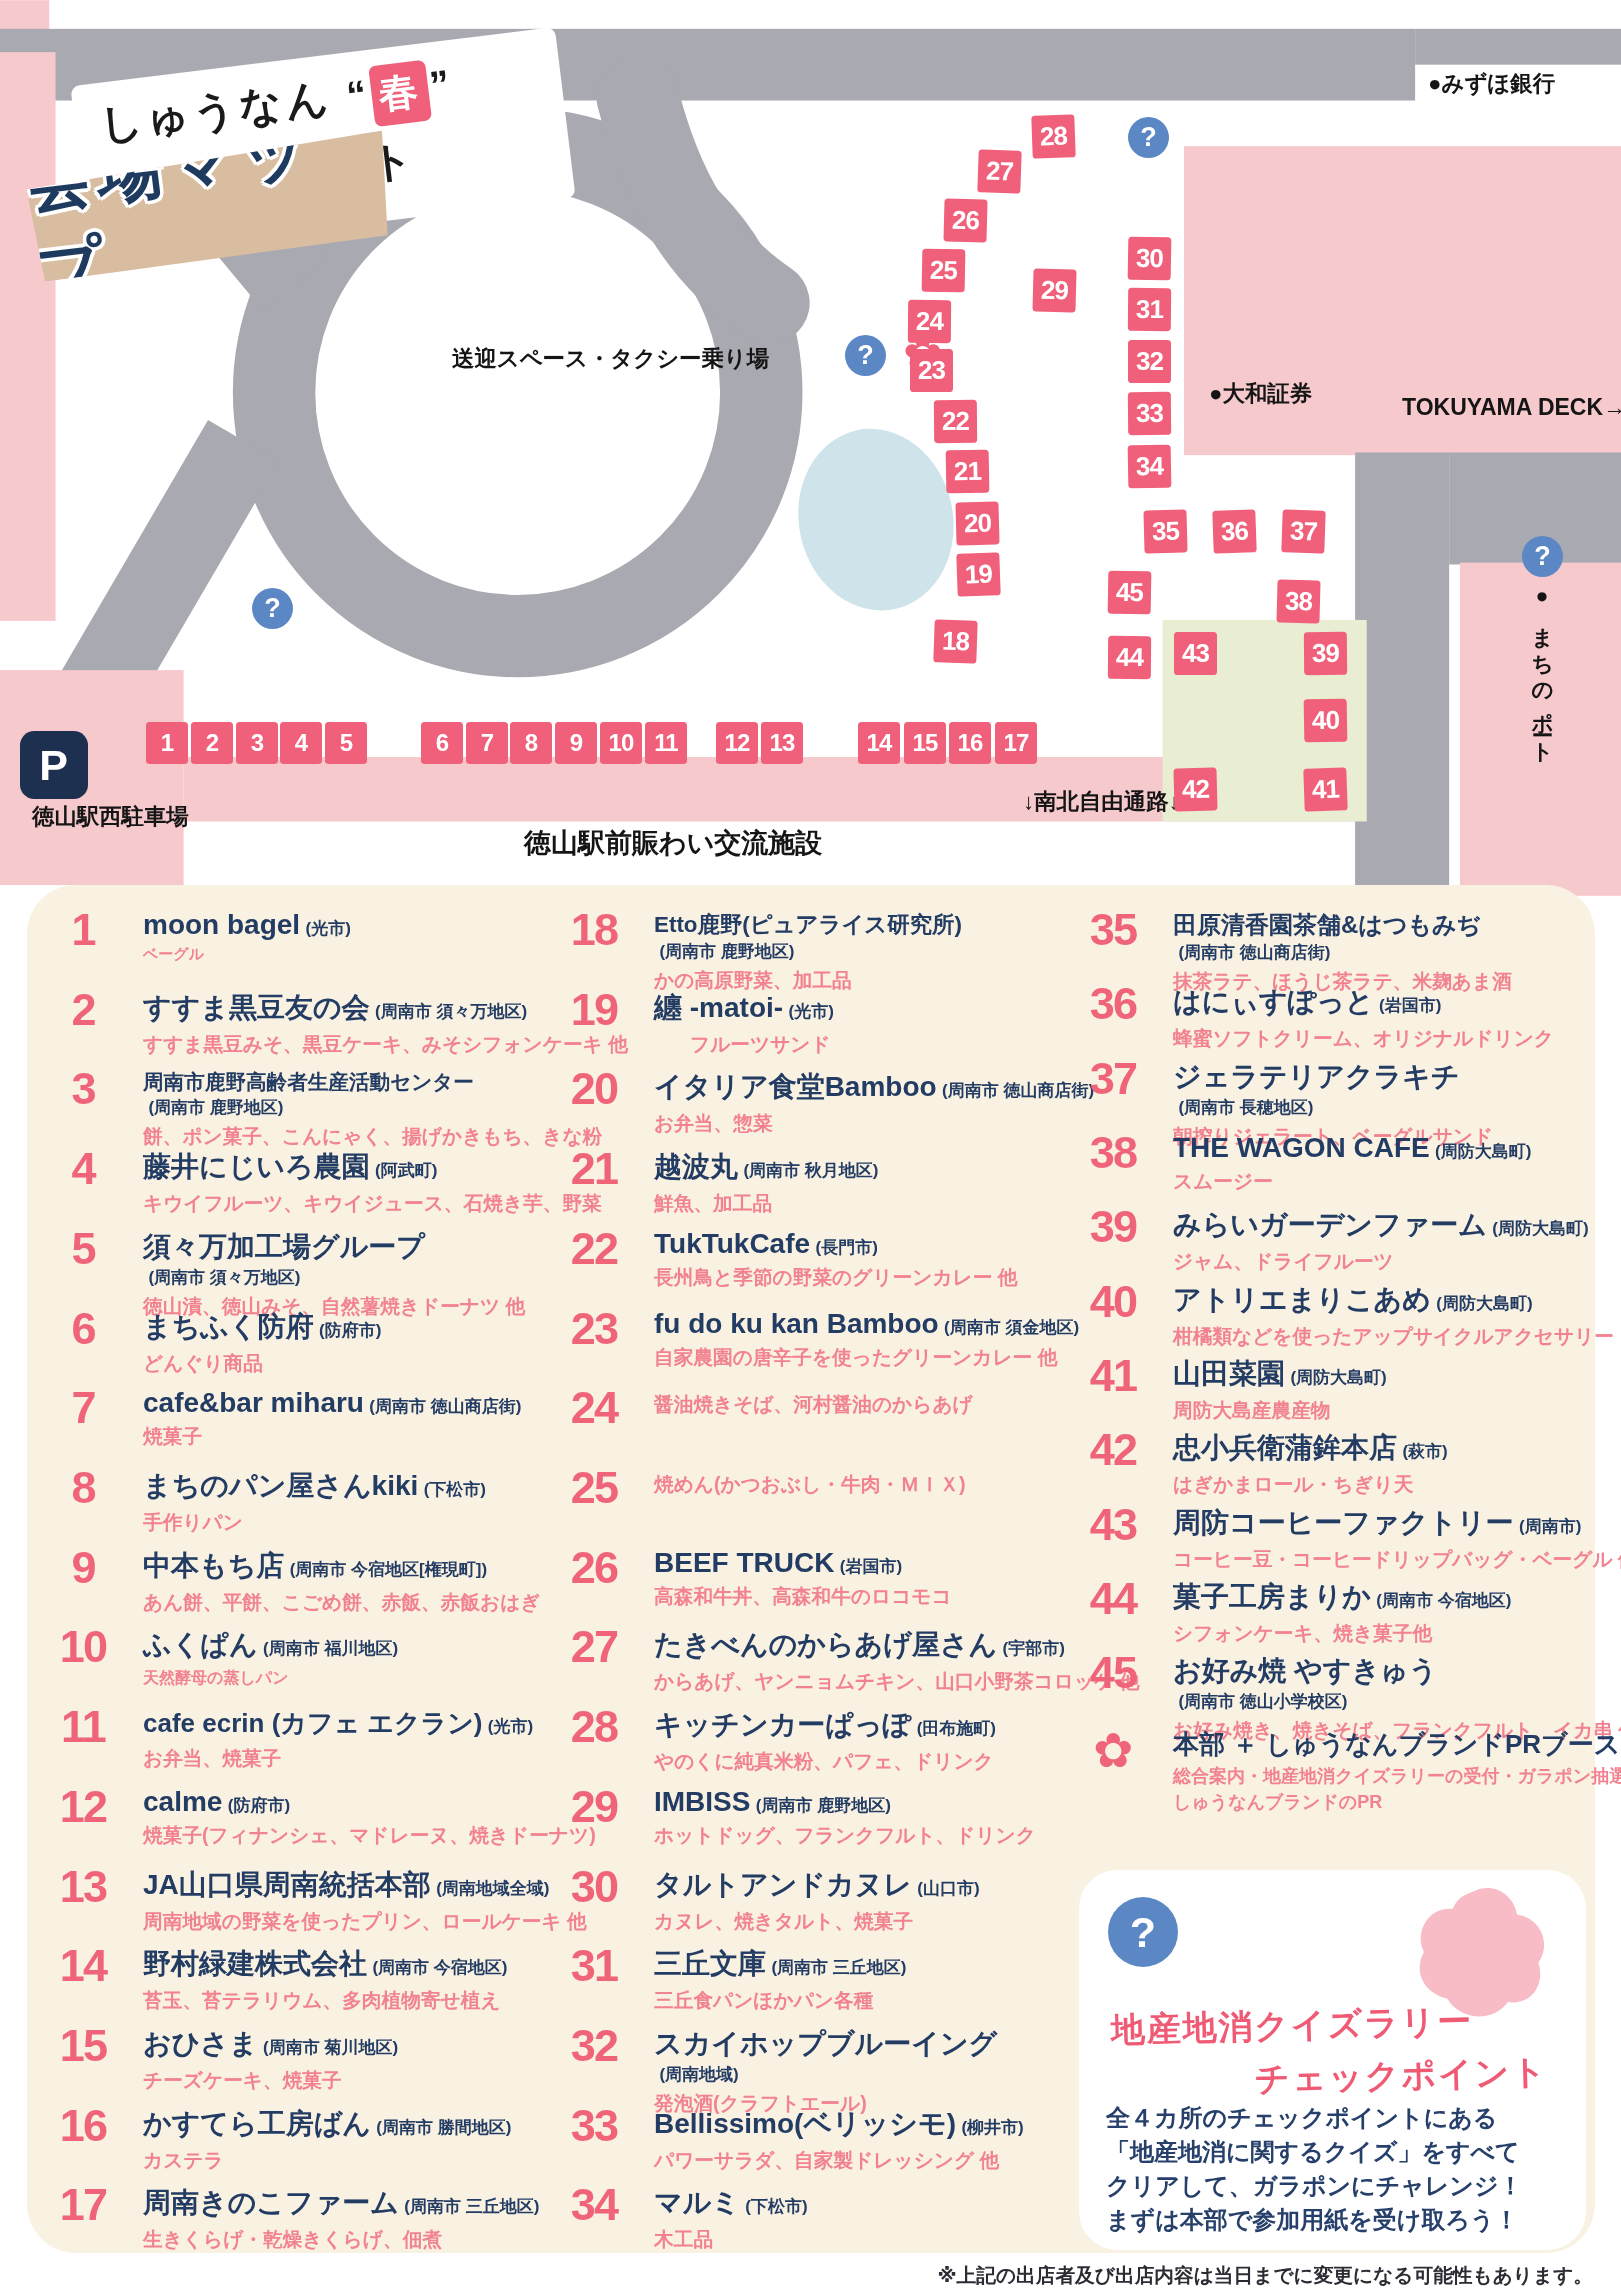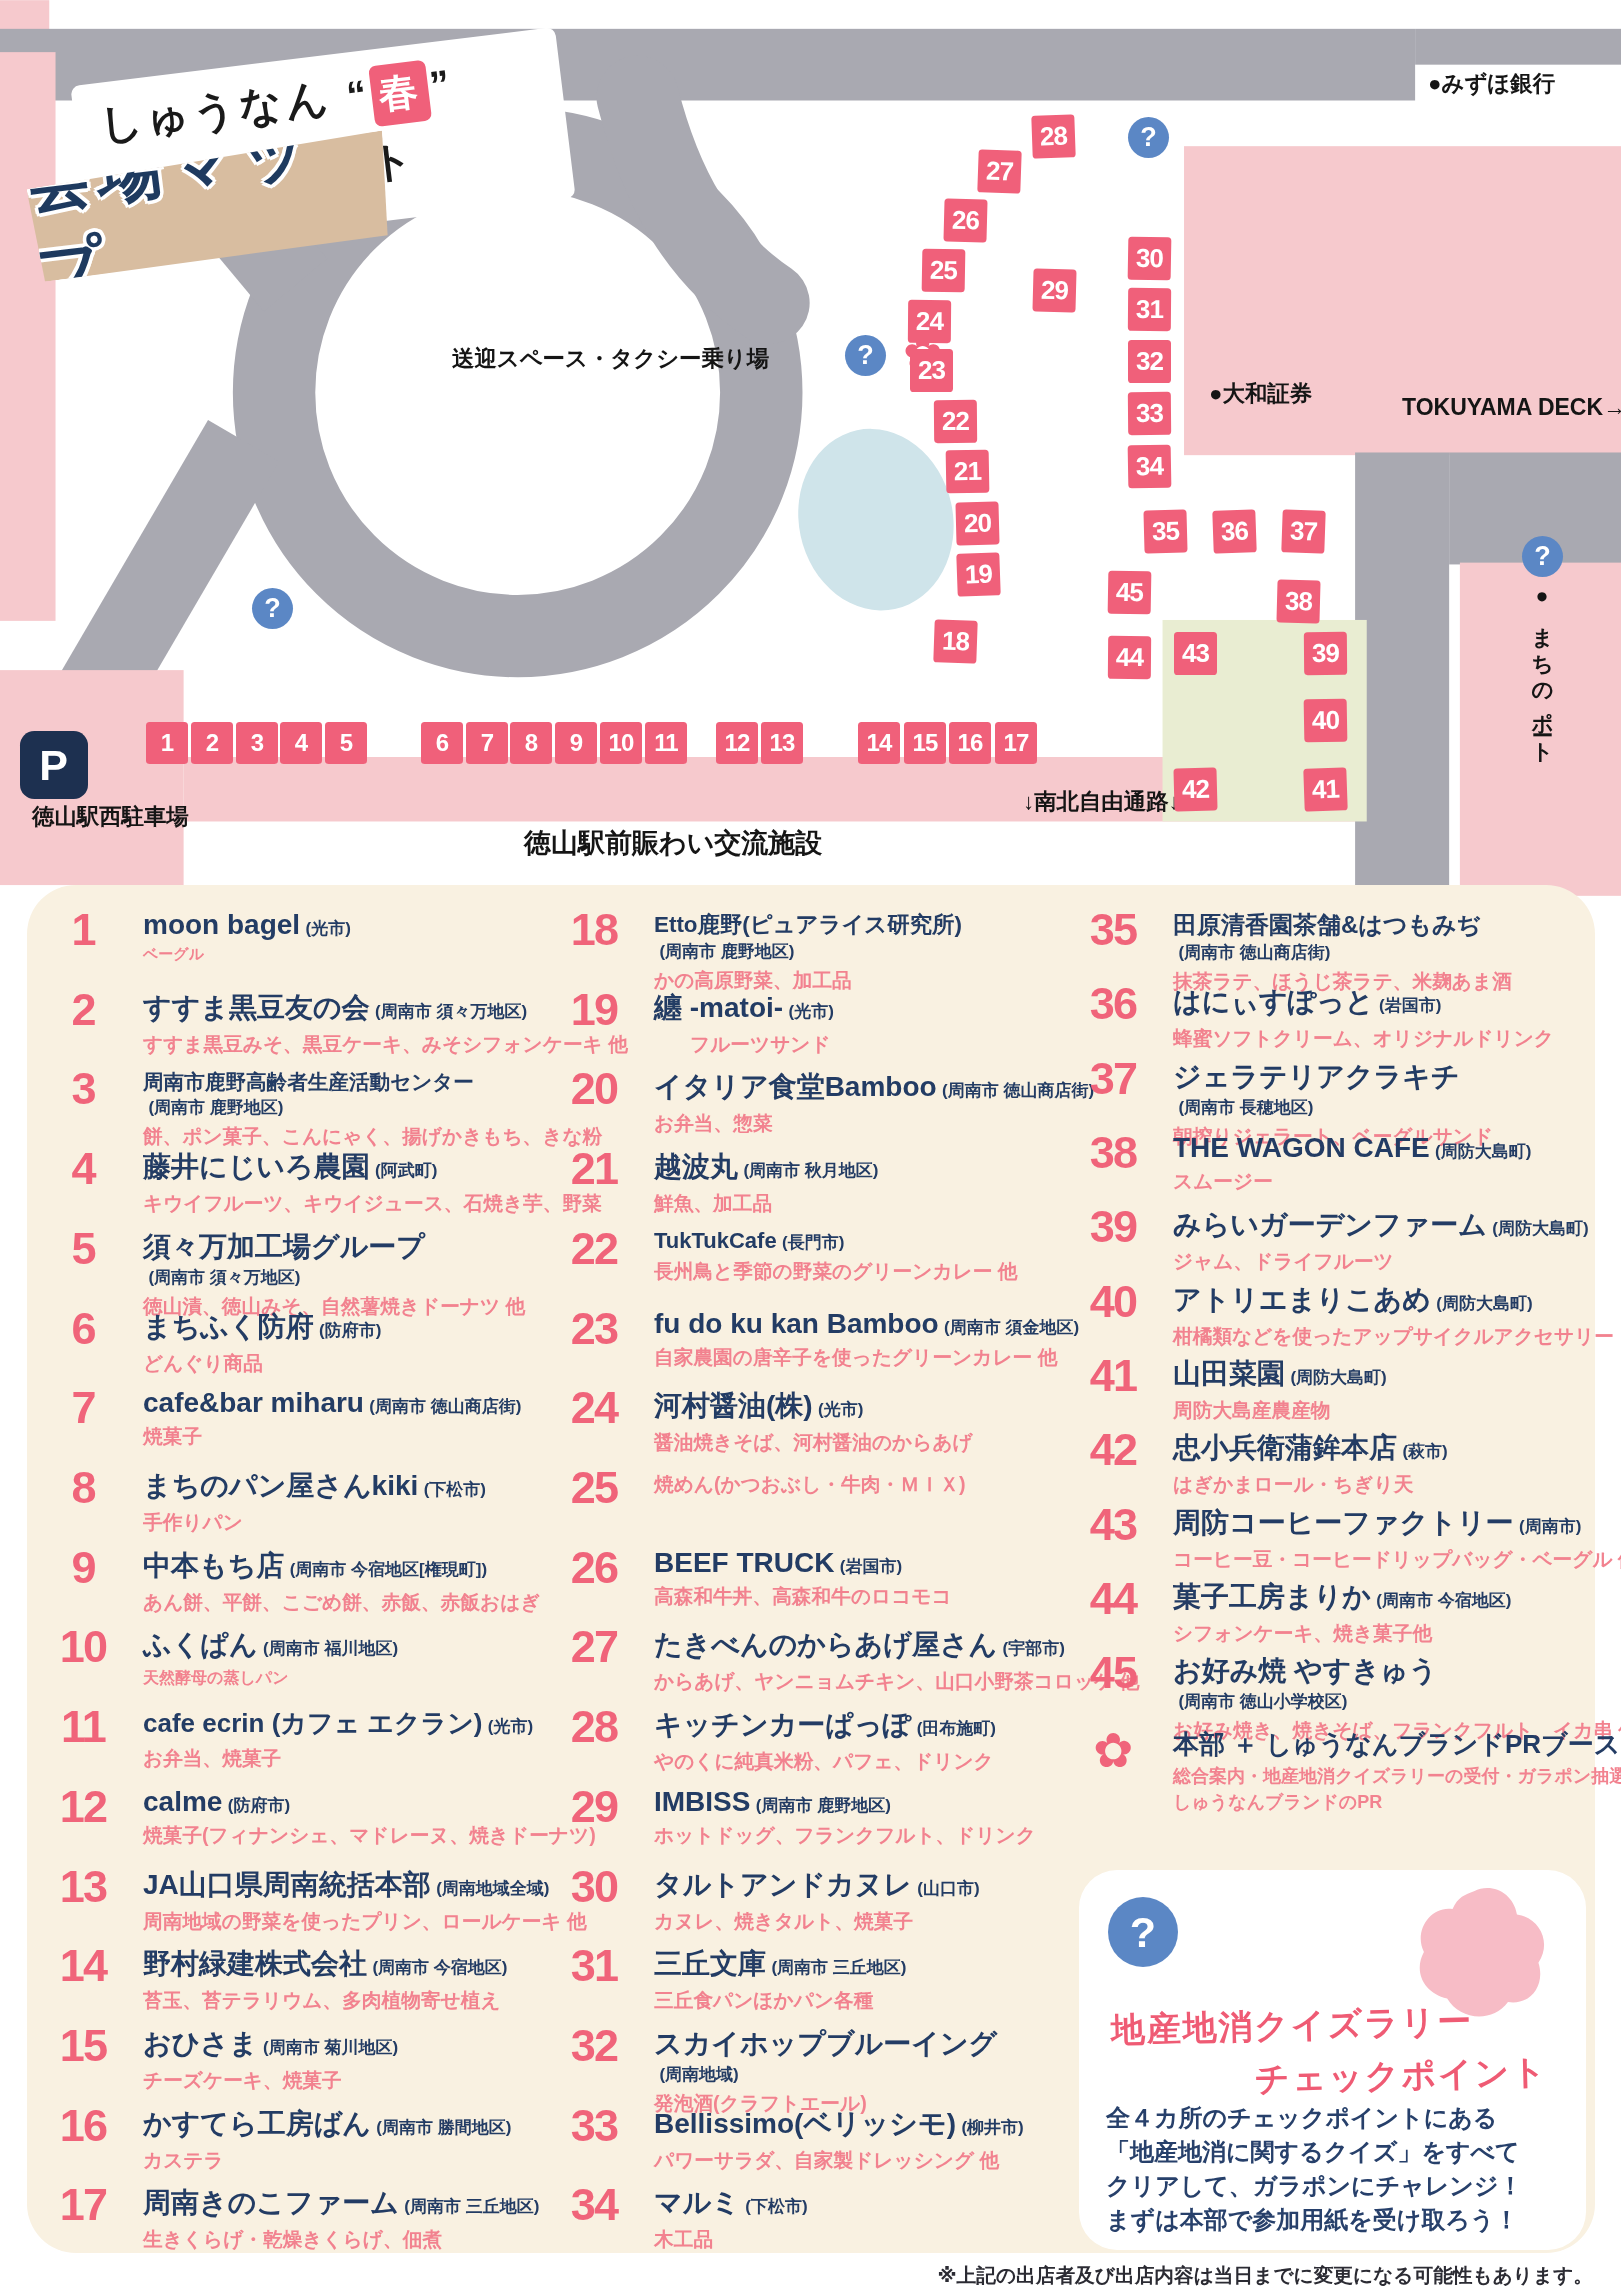--- a/index.html
+++ b/index.html
@@ -298,35 +298,34 @@
     <div class="entry" style="left: 551px; top: 1148px;">
       <span class="num">21</span>
       <div class="body">
         <div><span class="t" style="font-size: 28px;">越波丸</span><span class="loc">(周南市 秋月地区)</span></div>
         <div class="items" style="font-size: 19.7px;">鮮魚、加工品</div>
       </div>
     </div>
     <div class="entry" style="left: 551px; top: 1228px;">
       <span class="num">22</span>
       <div class="body">
-        <div><span class="t" style="font-size: 22px;">TukTukCafe</span><span class="loc">(長門市)</span></div>
+        <div><span class="t" style="font-size: 28px;">TukTukCafe</span><span class="loc">(長門市)</span></div>
         <div class="items" style="font-size: 19.7px;">長州鳥と季節の野菜のグリーンカレー 他</div>
       </div>
     </div>
     <div class="entry" style="left: 551px; top: 1308px;">
       <span class="num">23</span>
       <div class="body">
         <div><span class="t" style="font-size: 28px;">fu do ku kan Bamboo</span><span class="loc">(周南市 須金地区)</span></div>
         <div class="items" style="font-size: 19.7px;">自家農園の唐辛子を使ったグリーンカレー 他</div>
       </div>
     </div>
     <div class="entry" style="left: 551px; top: 1387px;">
       <span class="num">24</span>
       <div class="body">
-        <div><span class="t" style="font-size: 28px;">河村醤油(株)</span><span class="loc">(光市)</span></div>
         <div class="items" style="font-size: 19.7px;">醤油焼きそば、河村醤油のからあげ</div>
       </div>
     </div>
     <div class="entry" style="left: 551px; top: 1467px;">
       <span class="num">25</span>
       <div class="body">
         <div class="items" style="font-size: 19.7px;">焼めん(かつおぶし・牛肉・ＭＩＸ)</div>
       </div>
     </div>
     <div class="entry" style="left: 551px; top: 1547px;">

